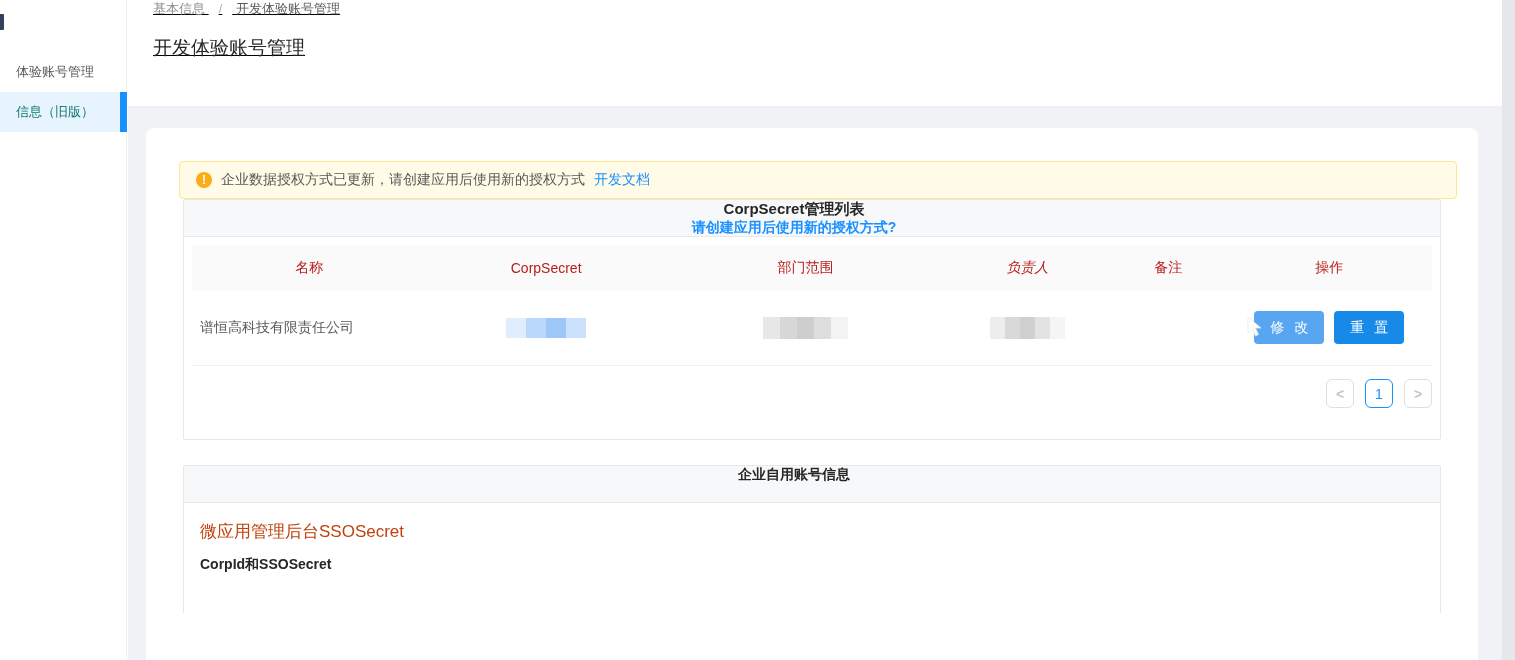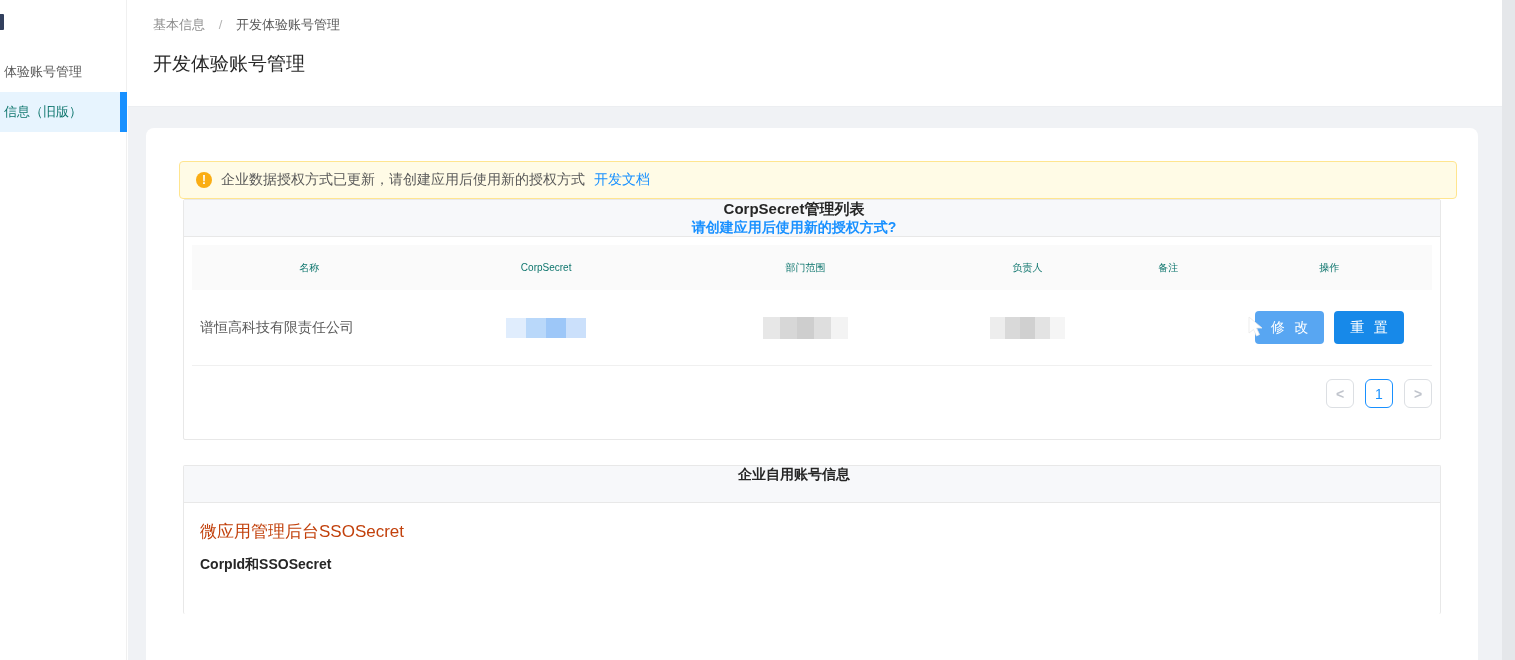--- a/index.html
+++ b/index.html
@@ -5,31 +5,31 @@
   * { margin:0; padding:0; box-sizing:border-box; }
   html,body { width:1515px; height:660px; overflow:hidden;
     font-family:"Liberation Sans","DejaVu Sans",sans-serif; background:#fff; }
   .app { position:relative; width:1515px; height:660px; }
 
   
   .sidebar { position:absolute; left:0; top:0; width:127px; height:660px;
     background:#fff; border-right:1px solid #f0f0f0; z-index:3; }
   .frag { position:absolute; left:0; top:14px; width:4px; height:16px;
     background:#32405e; border-radius:0 1px 1px 0; }
-  .side-item { position:relative; height:40px; line-height:40px; padding-left:4px;
+  .side-item { position:relative; height:40px; line-height:40px; padding-left:16px;
     font-size:13px; color:#595959; white-space:nowrap; cursor:pointer; }
   .side-item.first { margin-top:52px; }
   .side-item.selected { background:#e7f4fe; color:#0f766e; }
   .side-item .accent { position:absolute; right:-1px; top:0; width:7px; height:40px;
     background:#1890ff; }
 
   
   .main { position:absolute; left:128px; top:0; width:1374px; height:660px; }
-  .mheader { height:107px; background:#fff; padding:16px 0 0 25px;
-    border-bottom:1px solid #eceef1; }
+  .mheader { height:107px; background:#fff; padding:0 0 0 25px;
+    border-bottom:1px solid #eceef1;text-decoration:underline; }
   .breadcrumb { font-size:13px; color:#8c8c8c; }
   .bc-sep { margin:0 10px; color:#b3b3b3; }
   .bc-current { color:#595959; }
   .page-title { margin-top:17px; font-size:19px; font-weight:500; color:#262626; }
 
   .content { height:553px; background:#f0f2f5; padding:21px 24px 0 18px; }
   .panel { background:#fff; border-radius:8px 8px 0 0; width:1332px; height:532px;
     padding:33px 21px 0 33px; overflow:hidden; }
 
   
@@ -50,38 +50,38 @@
     display:flex; align-items:center; justify-content:space-between;
     padding:0 56px 0 20px;flex-direction:column; }
   .card-title { font-size:15px; font-weight:bold; color:#262626; }
   .help-link { font-size:14px; font-weight:bold; color:#1890ff;
     text-decoration:none; cursor:pointer; }
 
   
   .tblwrap { margin:8px; }
   .trow, .thead { display:flex; align-items:center; }
   .thead { background:#fafafa; height:45px; }
-  .th { font-size:10px; color:#0f766e; text-align:center; }
+  .th { font-size:14px; color:#b91c1c; text-align:center; }
   .td { font-size:14px; color:#595959; display:flex; justify-content:center;
     align-items:center; }
   .c0{width:235px;} .c1{width:240px;} .c2{width:280px;}
-  .c3{width:165px;} .c4{width:117px;} .c5{width:206px;}
+  .c3{width:165px;font-style:italic;} .c4{width:117px;} .c5{width:206px;}
   .trow { height:76px; border-bottom:1px solid #f0f0f0; }
   .td.td-name { justify-content:flex-start; padding-left:8px; }
 
   .mosaic { display:flex; }
   .mosaic span { display:block; }
   .mosaic-blue span { width:20px; height:20px; }
   .mosaic-gray span { width:17px; height:22px; }
   .mosaic-gray2 span { width:15px; height:22px; }
 
   .actions { gap:10px; }
   .btn { height:33px; border:none; border-radius:4px; color:#fff; font-size:14px;
     letter-spacing:3px; padding:0 13px 0 16px; cursor:pointer;
-    font-family:Liberation Serif, serif; }
+    font-family:Liberation Sans, sans-serif; }
   .btn-edit { background:#58a6f2; position:relative; }
   .btn-reset { background:#1789e9; }
   .cursor { position:absolute; left:-9px; top:4px; }
 
   
   .pagination { display:flex; justify-content:flex-end; gap:11px;
     padding:13px 0 23px; }
   .pg { width:28px; height:29px; border-radius:6px; background:#fff;
     border:1px solid #dcdfe3; color:#c0c4cc; font-size:14px; font-weight:bold;
     cursor:pointer; font-family:inherit; line-height:1; }

